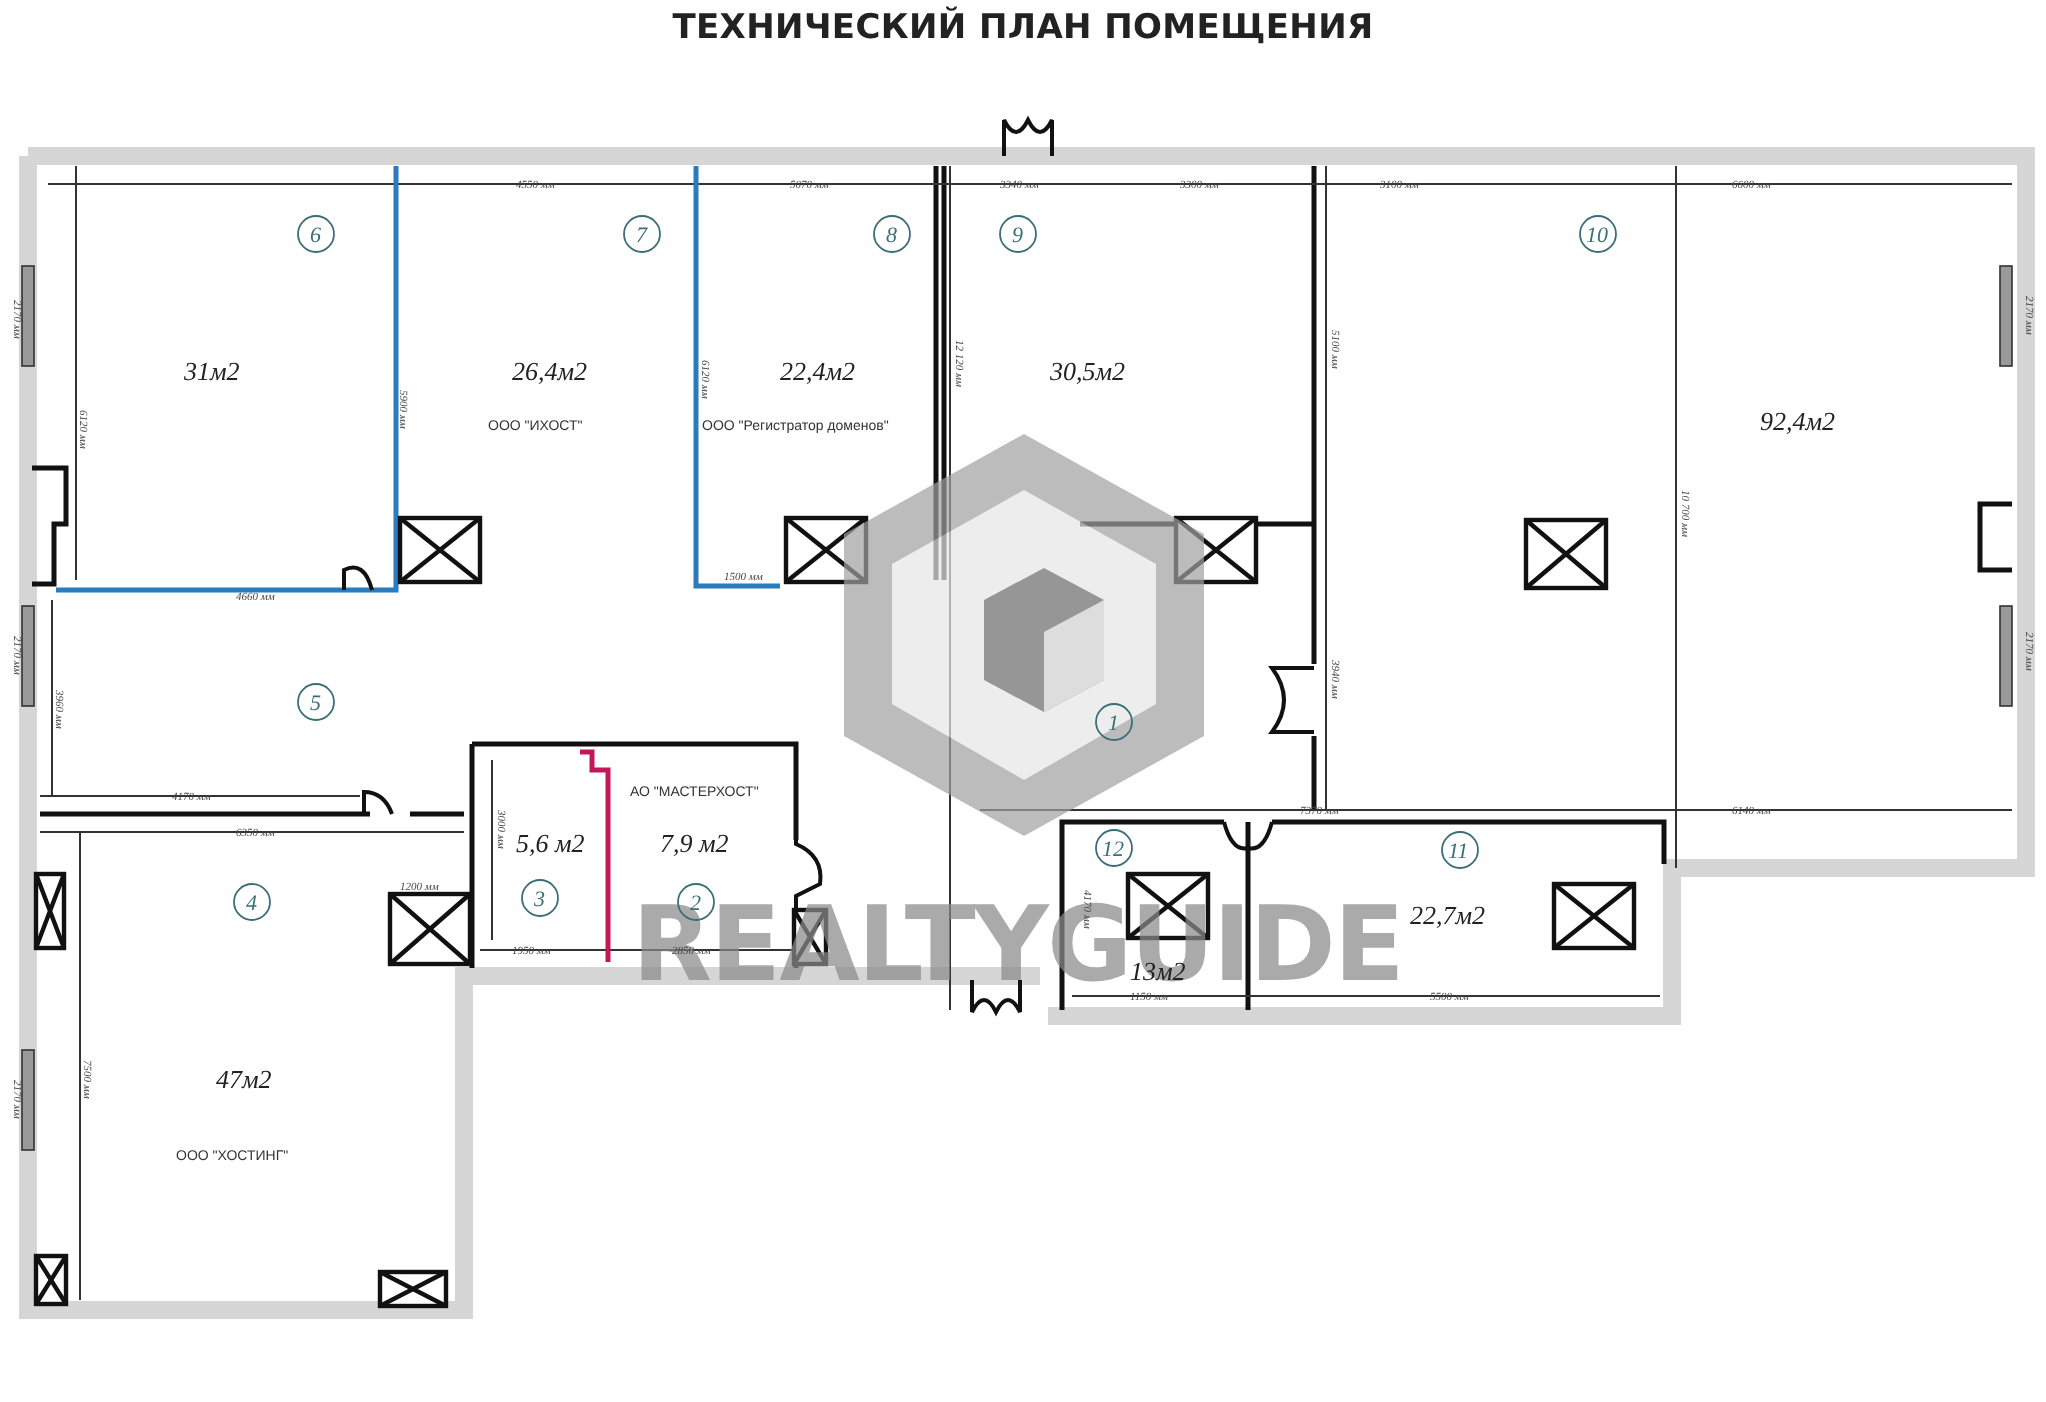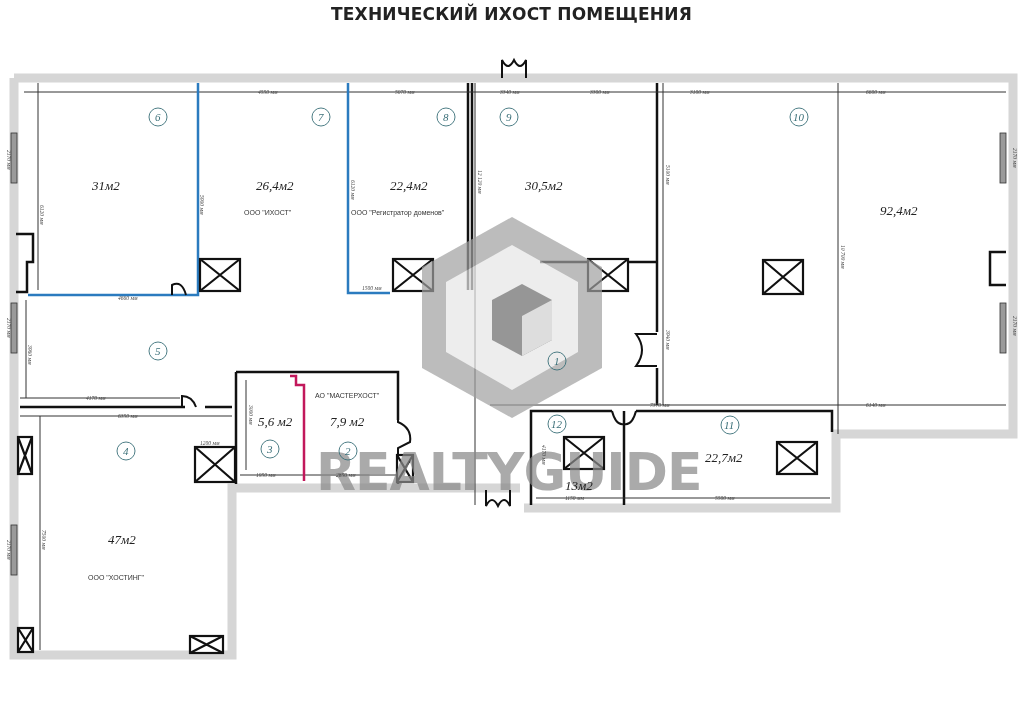--- a/index.html
+++ b/index.html
@@ -8,21 +8,21 @@
     svg.plan { position: absolute; left: 0; top: 0; }
     .area { font-family: "Liberation Serif", serif; font-style: italic; font-size: 13px; fill: #222; }
     .org { font-family: "Liberation Sans", sans-serif; font-size: 7px; fill: #333; }
     .num { font-family: "Liberation Serif", serif; font-style: italic; font-size: 11px; fill: #3a6f78; }
     .dim { font-family: "Liberation Serif", serif; font-style: italic; font-size: 5.5px; fill: #444; }
     .wm-text { font-family: "DejaVu Sans", sans-serif; font-weight: bold; font-size: 52px; fill: #8a8a8a; opacity: 0.72; letter-spacing: -1px; }
   </style>
 </head>
 <body>
 
-<div class="title">ТЕХНИЧЕСКИЙ ИХОСТ ПОМЕЩЕНИЯ</div>
+<div class="title">ТЕХНИЧЕСКИЙ ПЛАН ПОМЕЩЕНИЯ</div>
 
 <svg class="plan" width="1023" height="701" viewBox="0 0 1023 701" xmlns="http://www.w3.org/2000/svg">
 
   <g fill="none" stroke="#d6d6d6" stroke-width="9" stroke-linejoin="miter">
     <path d="M14,78 L1013,78 L1013,434 L836,434 L836,508 L524,508"></path>
     <path d="M14,78 L14,655 L232,655 L232,488 L520,488"></path>
   </g>
 
   <g fill="#9a9a9a" stroke="#333" stroke-width="0.8">
     <rect x="11" y="133" width="6" height="50"></rect>

